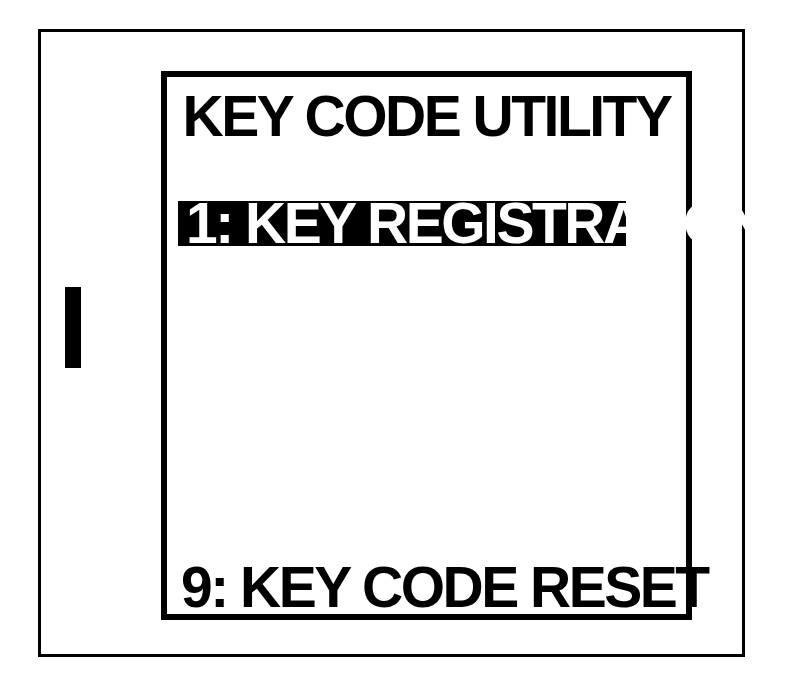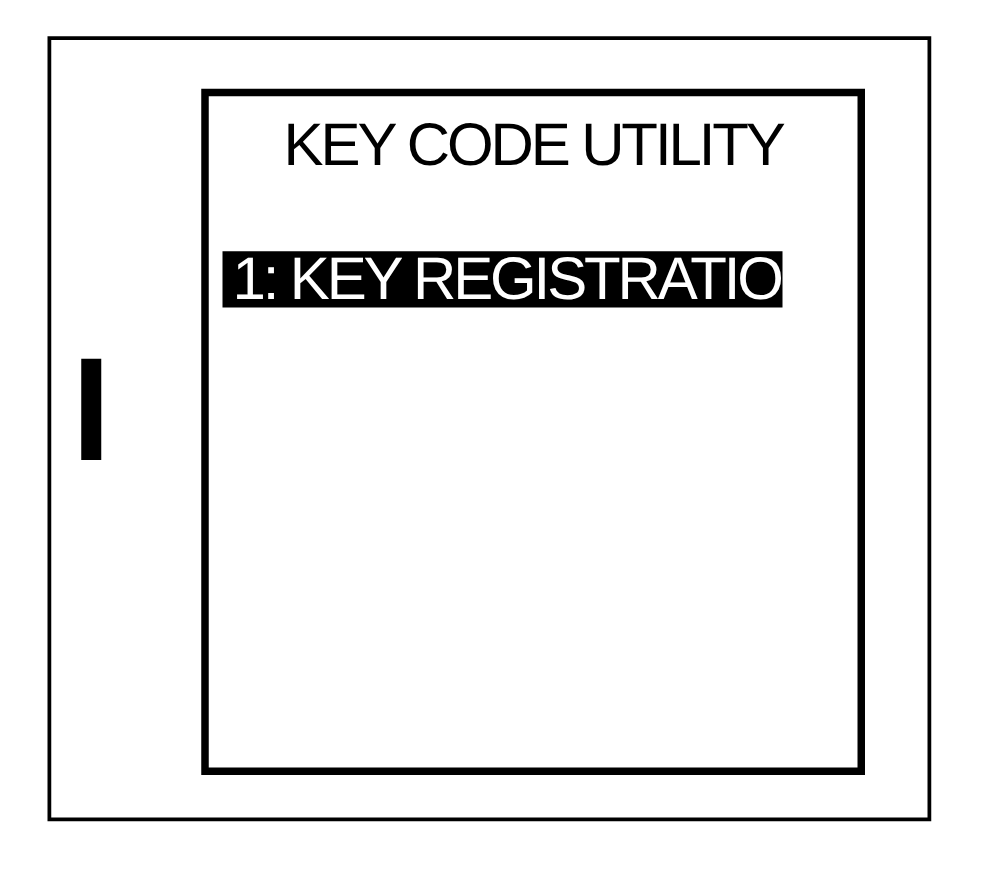--- a/index.html
+++ b/index.html
@@ -36,22 +36,22 @@
     background: var(--foreground, #000);
   }
   
   .screen {
     position: absolute;
     left: 158px; top: 68px;
     width: 531px; height: 549px;
     border: 6px solid var(--foreground, #000);
     background: var(--background, #fff);
     color: var(--foreground, #000);
-    font-weight: normal;
-    font-size: 48px;
+    font-weight: bold;
+    font-size: 57px;
     letter-spacing: -2.5px;
     line-height: 45px;
     white-space: nowrap;
   }
   .screen-title {
     position: absolute;
     left: 0; right: 0; top: 17px;
     text-align: center;
   }
   .menu-item {
@@ -82,15 +82,16 @@
     <div class="cursor-bar" style="left:24px; top:255px;"></div>
 
     <div class="screen" style="left:120px; top:39px;">
 
       <div class="screen-title">KEY CODE UTILITY</div>
 
       <div class="menu-item row-1 highlighted">1: KEY REGISTRATION</div>
 
 
 
+      <div class="footer-item">9: KEY CODE RESET</div>
     </div>
   </div>
 </div>
 
 </body></html>

